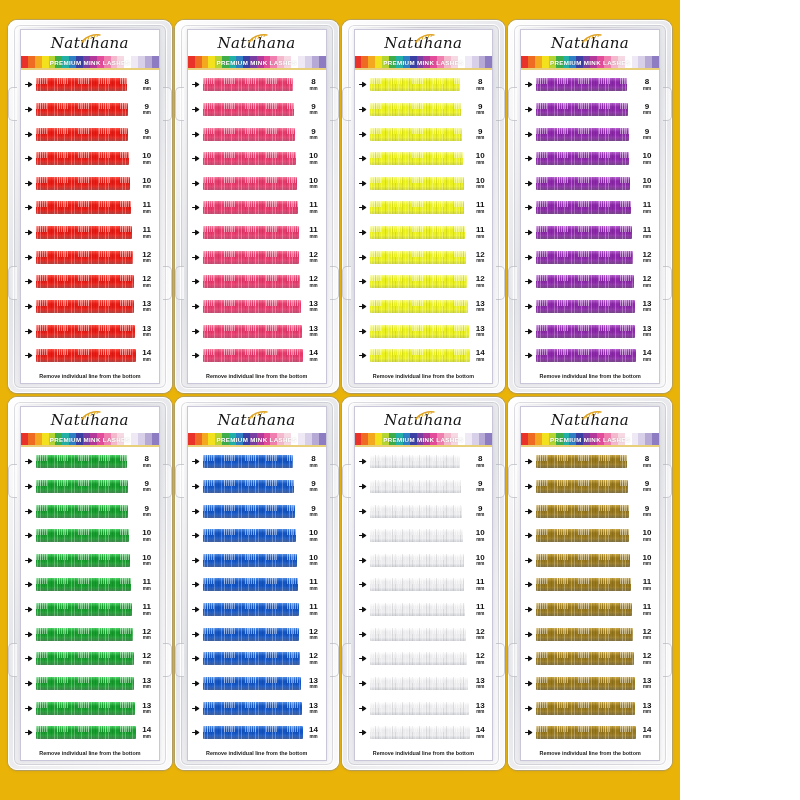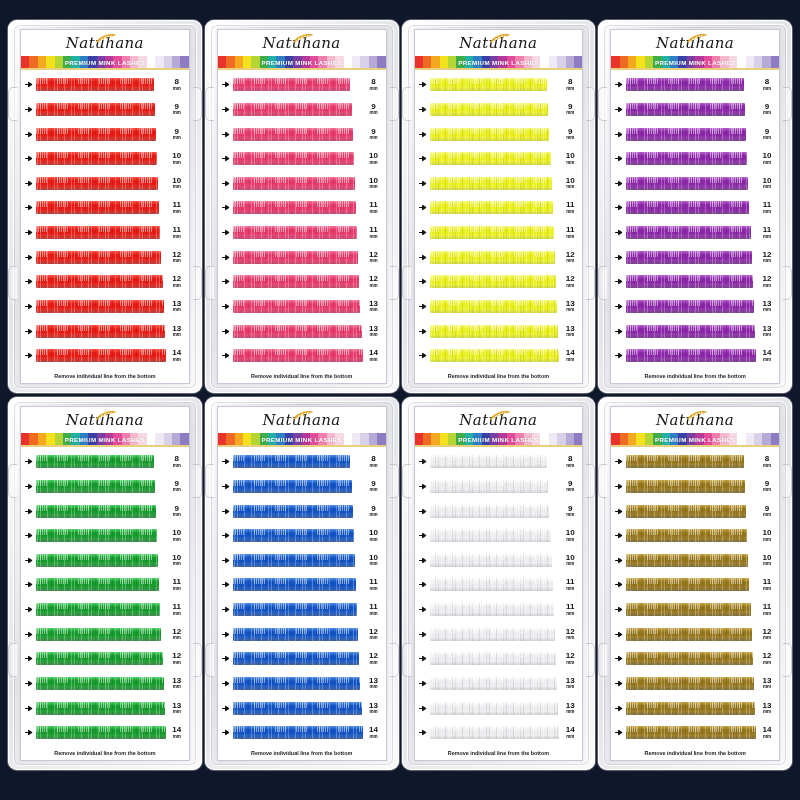--- a/index.html
+++ b/index.html
@@ -7,23 +7,23 @@
   body {
     width: 800px;
     height: 800px;
     background: #ffffff;
     font-family: "Liberation Sans", sans-serif;
     overflow: hidden;
   }
 
   #board {
     position: relative;
-    width: 800px;
+    width: 680px;
     height: 800px;
-    background: #0f172a;
+    background: #eab308;
   }
 
   
   .tray-grid {
     position: absolute;
     inset: 0;
     display: grid;
     grid-template-columns: repeat(4, 1fr);
     grid-template-rows: repeat(2, 1fr);
     padding: 20px 8px 30px 8px;

